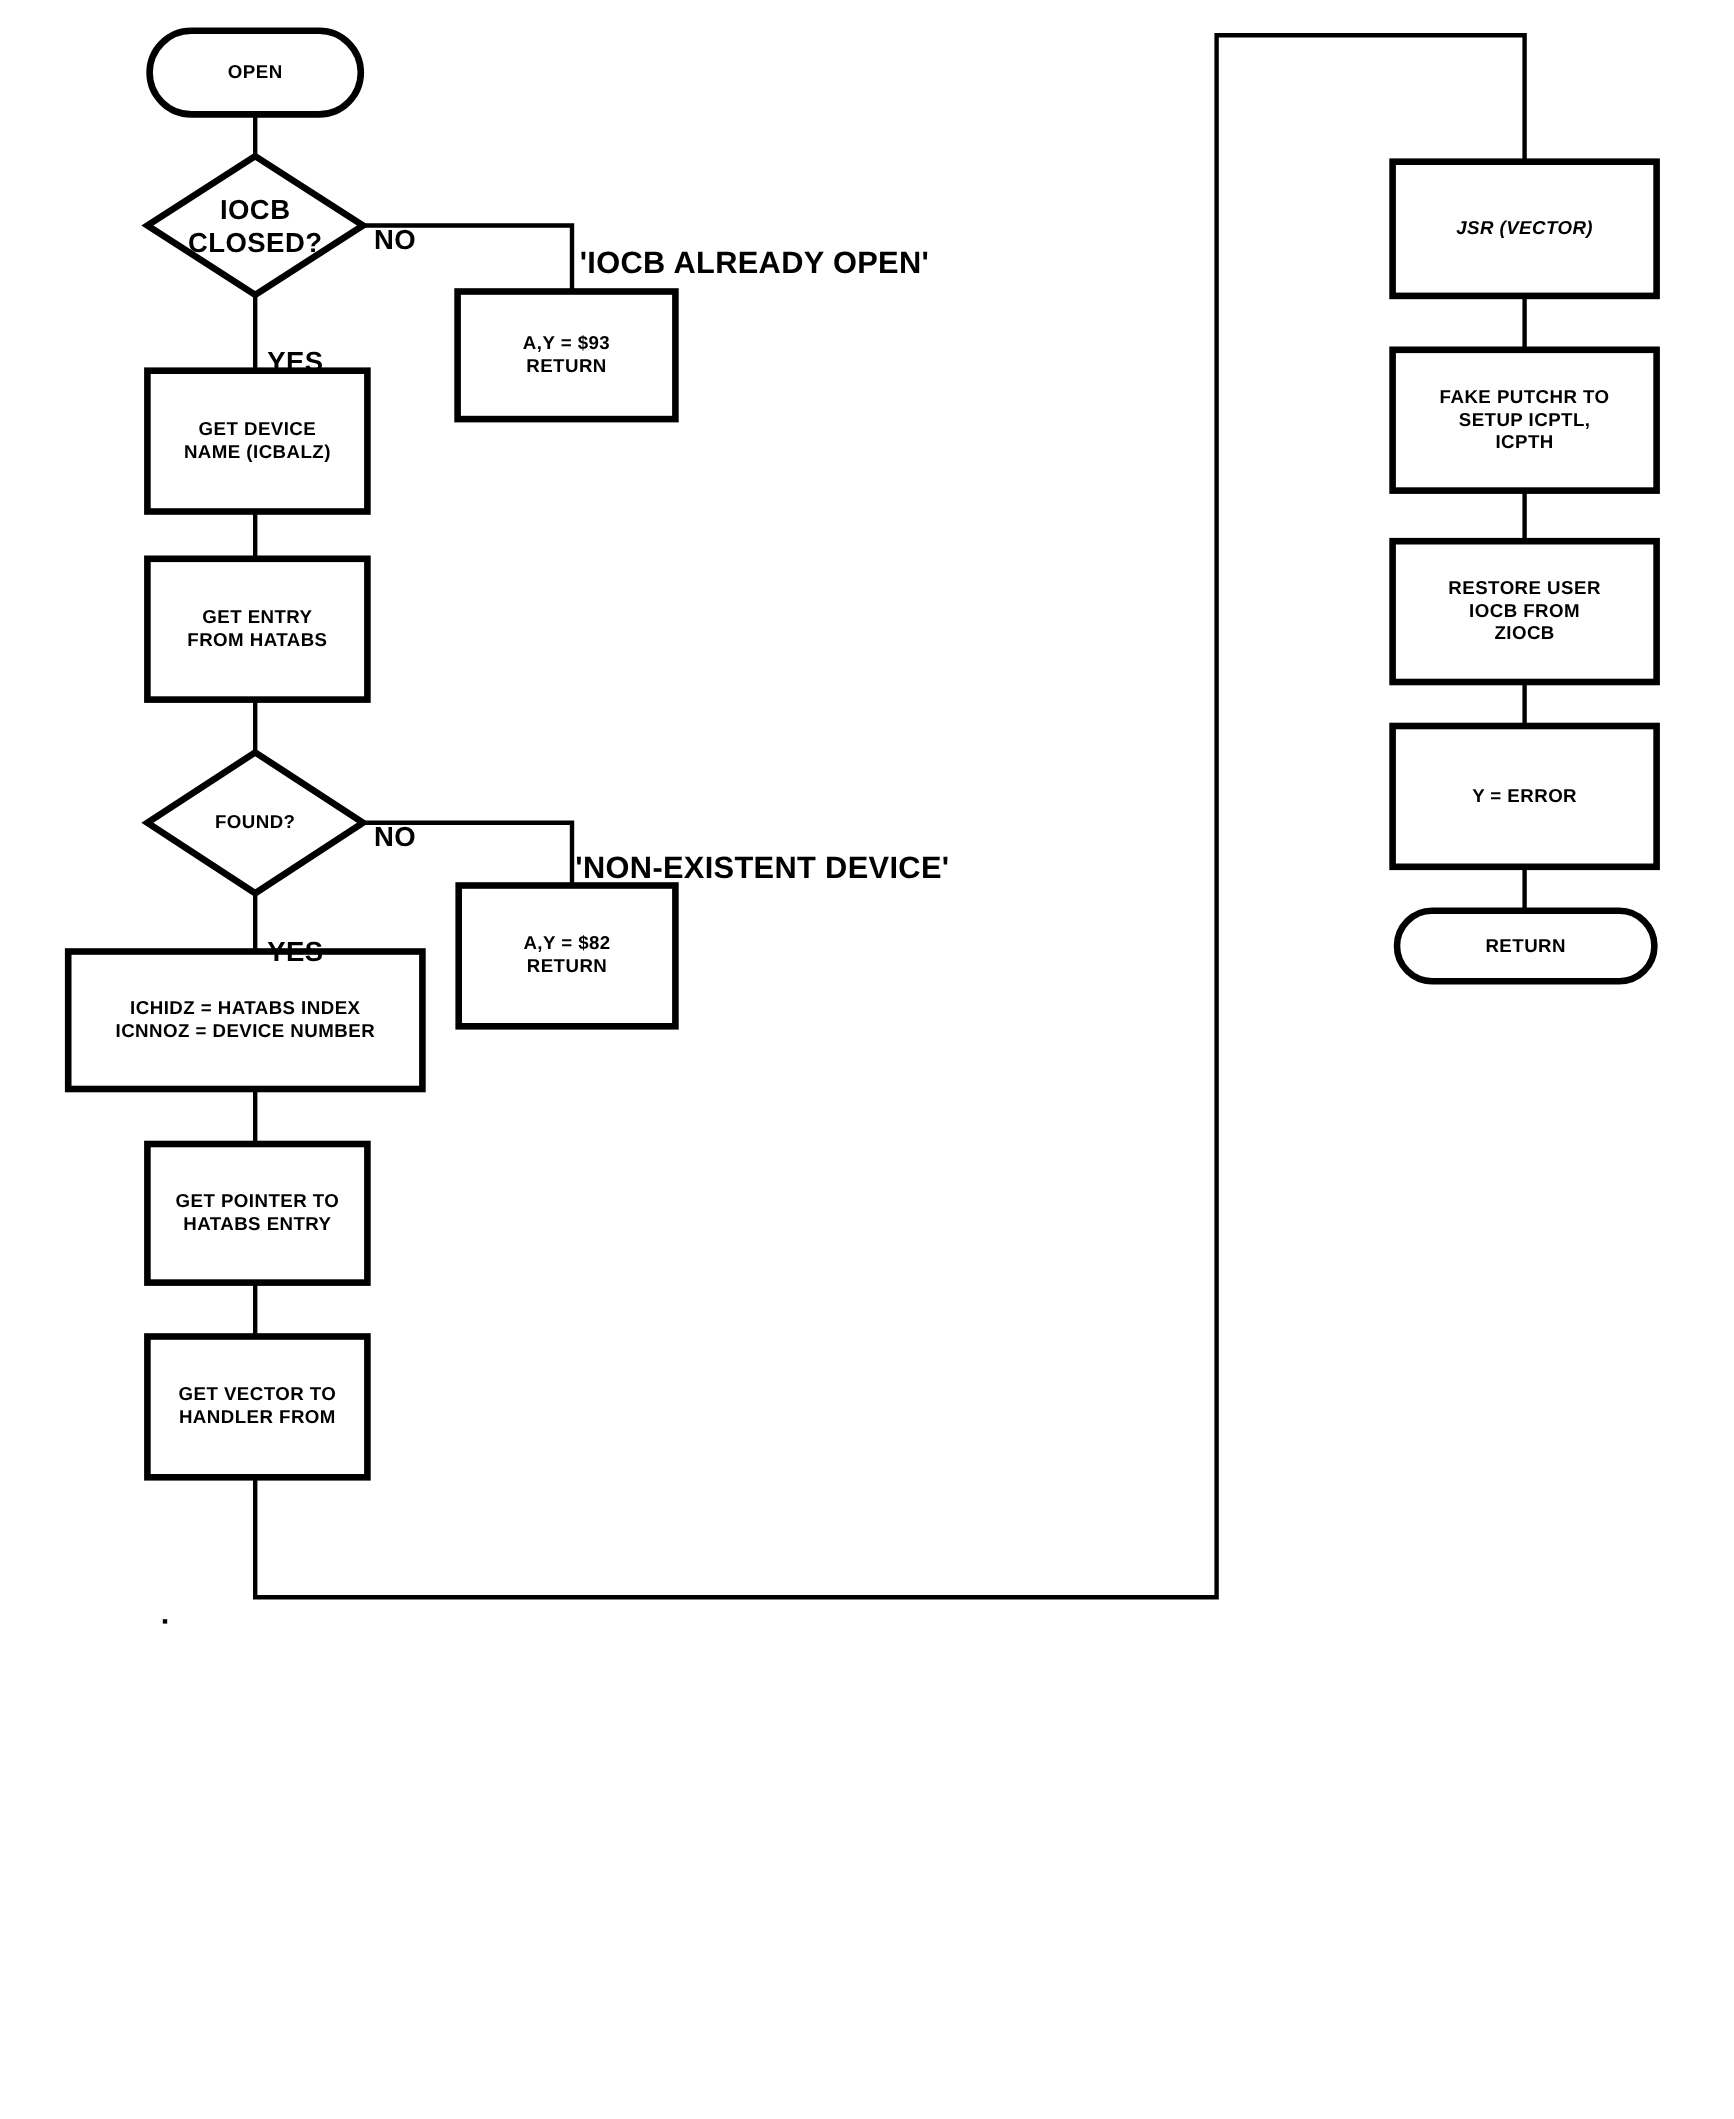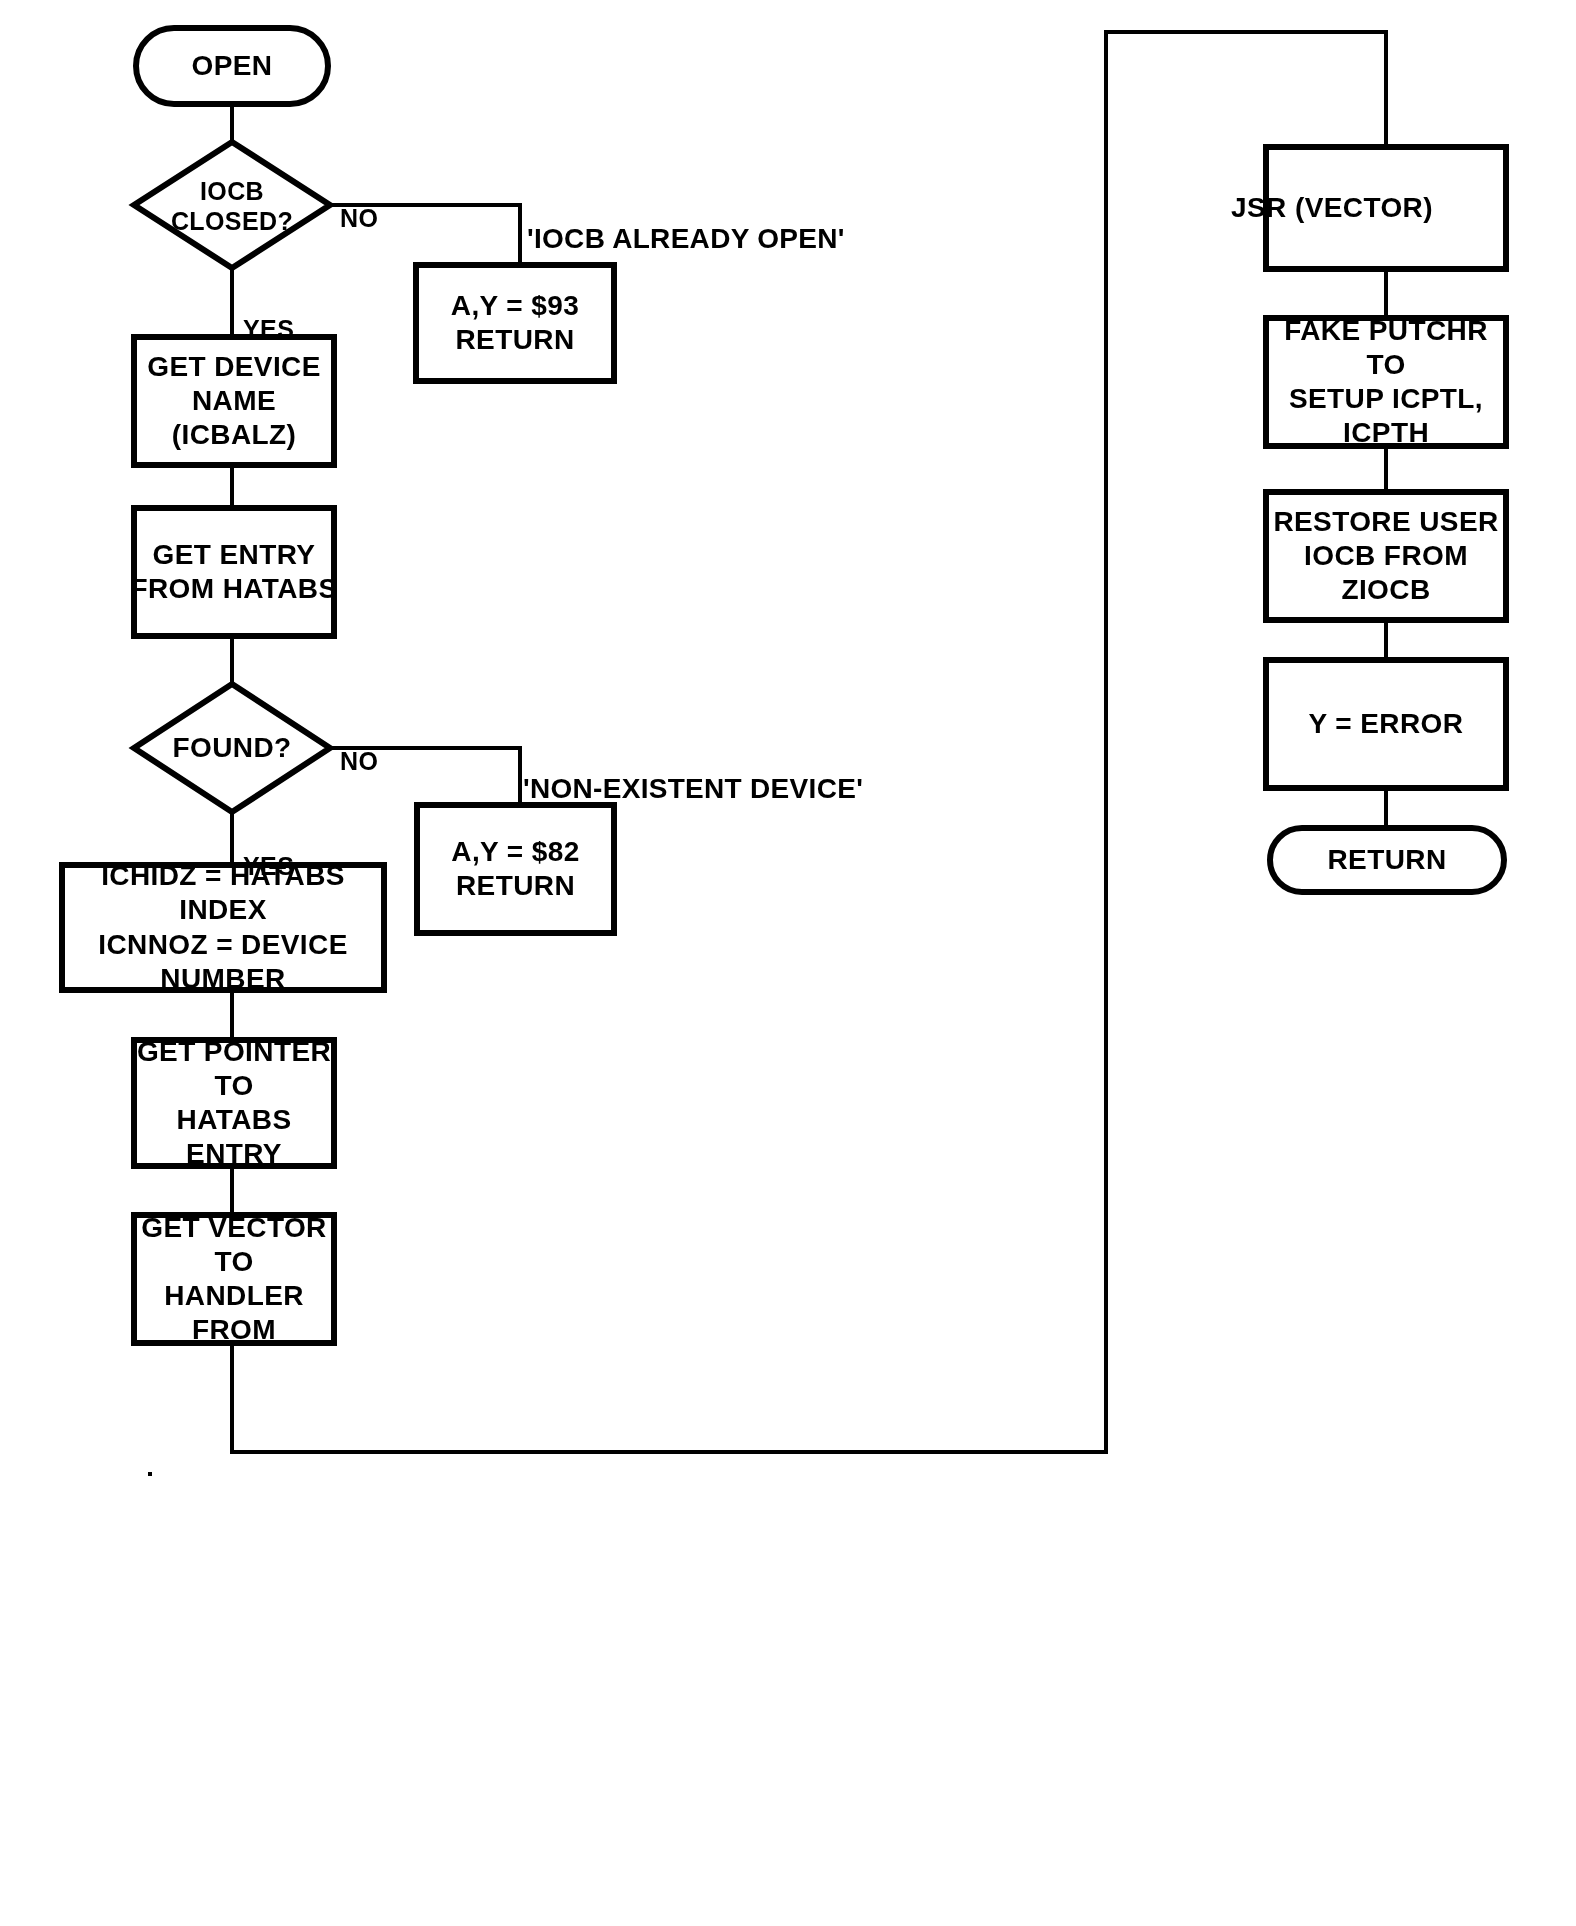--- a/index.html
+++ b/index.html
@@ -23,21 +23,21 @@
     height: 1926px;
   }
   .node-text {
     position: absolute;
     display: flex;
     align-items: center;
     justify-content: center;
     text-align: center;
     color: #000000;
     font-weight: 700;
-    font-size: 28px;
+    font-size: 17px;
     line-height: 1.22;
     letter-spacing: 0.4px;
     white-space: pre-line;
     pointer-events: none;
   }
   .edge-label {
     position: absolute;
     color: #000000;
     font-weight: 700;
     font-size: 25px;
@@ -141,21 +141,21 @@
 
   <div class="node-text" style="left:62px; top:865px; width:322px; height:125px;">ICHIDZ =  HATABS INDEX
 ICNNOZ =  DEVICE NUMBER</div>
 
   <div class="node-text" style="left:128px; top:1040px; width:212px; height:126px;">GET POINTER TO
 HATABS ENTRY</div>
 
   <div class="node-text" style="left:128px; top:1215px; width:212px; height:128px;">GET VECTOR TO
 HANDLER FROM</div>
 
-  <div class="node-text" style="left:1212px; top:147px; width:240px; height:122px;">JSR (VECTOR)</div>
+  <div class="node-text" style="left:1266px; top:147px; width:240px; height:122px;font-style:italic;">JSR (VECTOR)</div>
 
   <div class="node-text" style="left:1266px; top:318px; width:240px; height:128px;">FAKE PUTCHR TO
 SETUP ICPTL,
 ICPTH</div>
 
   <div class="node-text" style="left:1266px; top:492px; width:240px; height:128px;">RESTORE USER
 IOCB FROM
 ZIOCB</div>
 
   <div class="node-text" style="left:1266px; top:660px; width:240px; height:128px;">Y =  ERROR</div>

